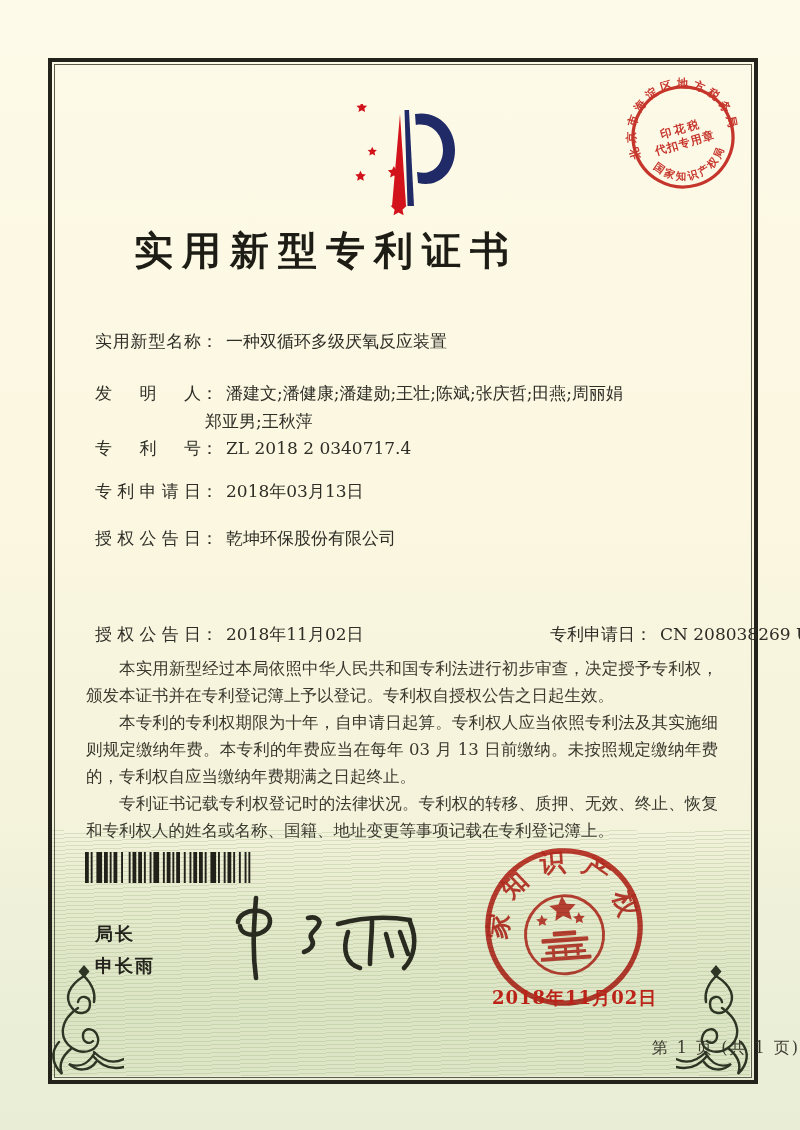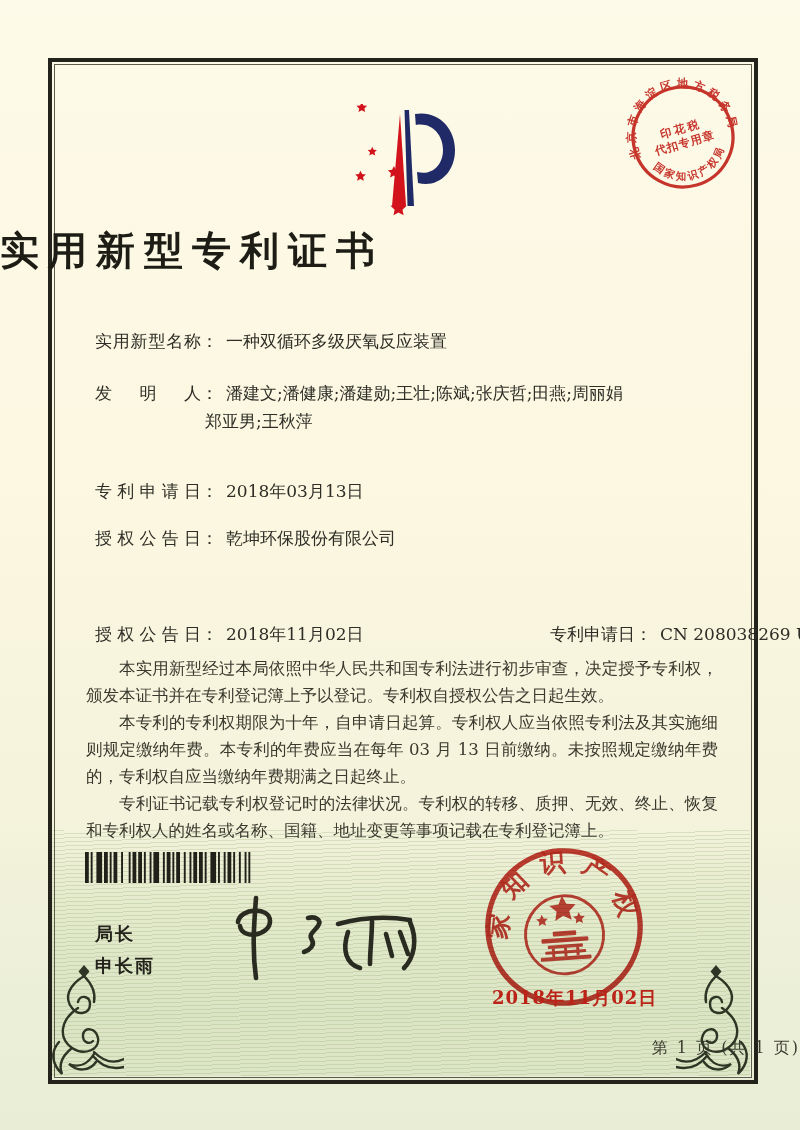--- a/index.html
+++ b/index.html
@@ -10,21 +10,21 @@
   .guilloche{position:absolute;left:50px;top:830px;width:700px;height:246px;pointer-events:none;
     background:
       repeating-linear-gradient(178deg, rgba(120,155,90,.22) 0 1px, rgba(0,0,0,0) 1px 4px),
       linear-gradient(180deg, rgba(190,210,160,0) 0%, rgba(196,214,166,.25) 30%, rgba(193,211,164,.38) 75%, rgba(193,211,164,.30) 100%);}
   
   .frame-outer{position:absolute;left:48px;top:58px;width:702px;height:1018px;border:4px solid #23231b;}
   .frame-inner{position:absolute;left:2px;top:2px;right:2px;bottom:2px;border:1px solid #5d5d4d;}
   .abs{position:absolute;}
   .cert-number{left:95px;top:104px;font-size:17.5px;letter-spacing:3px;color:#3a3a30;}
   .logo{left:338px;top:104px;width:126px;height:114px;}
-  .title{left:0;top:224px;width:652px;text-align:left;font-size:39px;font-weight:bold;
+  .title{left:0;top:224px;width:652px;text-align:center;font-size:39px;font-weight:bold;
          letter-spacing:9px;color:#1d1d16;}
   .row{left:95px;font-size:17px;color:#2e2e27;white-space:nowrap;}
   .flabel{display:inline-block;width:106px;text-align:justify;text-align-last:justify;vertical-align:top;}
   .colon{display:inline-block;margin-right:8px;}
   .cont{left:205px;font-size:17px;color:#2e2e27;}
   .paras{left:86px;top:655px;width:632px;font-size:16.5px;line-height:27px;color:#39392e;text-align:justify;}
   .paras p{margin:0;text-indent:2em;}
   .barcode{left:85px;top:852px;width:228px;height:31px;}
   .sig-title{left:95px;top:922px;font-size:18px;font-weight:bold;font-family:"DejaVu Sans","Liberation Sans",sans-serif;color:#23231c;letter-spacing:2px;}
   .sig-name{left:95px;top:954px;font-size:18px;font-weight:bold;font-family:"DejaVu Sans","Liberation Sans",sans-serif;color:#23231c;letter-spacing:2px;}
@@ -87,20 +87,23 @@
 
   <div class="abs row" style="top:382px">
     <span class="flabel">发明人</span><span class="colon">：</span><span>潘建文;潘健康;潘建勋;王壮;陈斌;张庆哲;田燕;周丽娟</span>
   </div>
 
   <div class="abs row" style="top:330px">
     <span class="flabel">实用新型名称</span><span class="colon">：</span><span>一种双循环多级厌氧反应装置</span>
   </div>
   <div class="abs cont" style="top:410px">郑亚男;王秋萍</div>
 
+  <div class="abs row" style="top:437px">
+    <span class="flabel">专利号</span><span class="colon">：</span><span>ZL 2018 2 0340717.4</span>
+  </div>
 
   <div class="abs row" style="top:480px">
     <span class="flabel">专利申请日</span><span class="colon">：</span><span>2018年03月13日</span>
   </div>
 
   <div class="abs row" style="top:527px">
     <span class="flabel">授权公告日</span><span class="colon">：</span><span>乾坤环保股份有限公司</span>
   </div>
 
 

